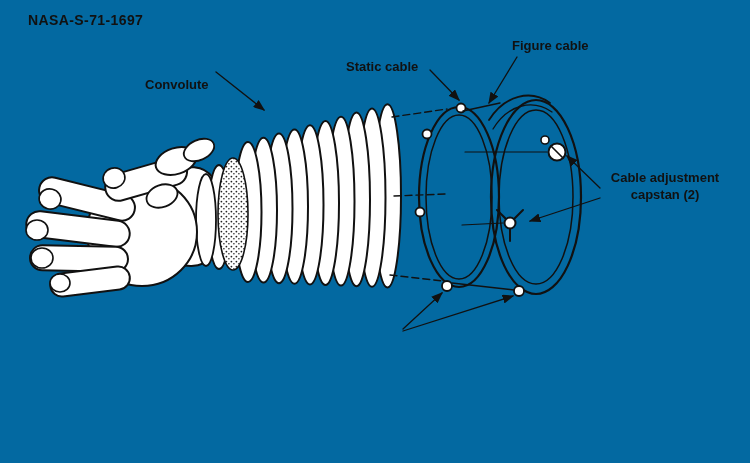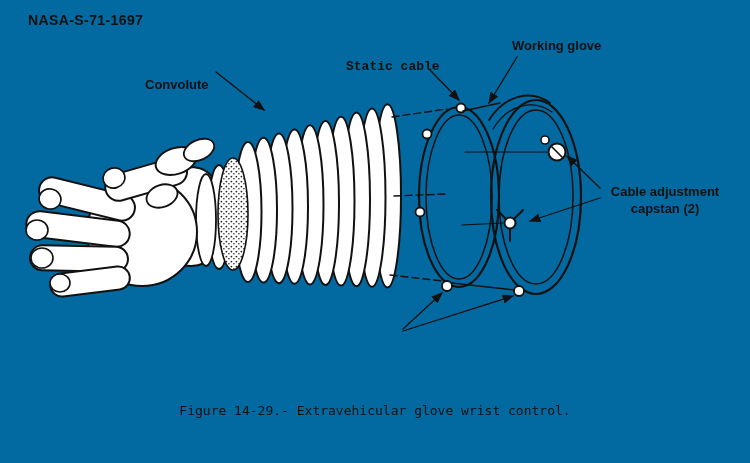--- a/index.html
+++ b/index.html
@@ -31,23 +31,23 @@
     font-weight: bold;
     white-space: nowrap;
     color: #111;
   }
   .lbl.wrap {
     white-space: normal;
     text-align: center;
     line-height: 1.3;
   }
   .lbl-convolute      { left: 145px; top: 77px; }
-  .lbl-static-cable   { left: 346px; top: 59px; font-family: Liberation Mono, monospace; }
+  .lbl-static-cable   { left: 346px; top: 59px; }
   .lbl-working-cable  { left: 512px; top: 38px; }
-  .lbl-capstan        { left: 601px; top: 184px; width: 128px; }
+  .lbl-capstan        { left: 601px; top: 170px; width: 128px; }
   .lbl-cable-guides   { left: 291px; top: 321px; }
   .caption {
     position: absolute;
     left: 0; right: 0; top: 403px;
     text-align: center;
     font-family: "DejaVu Sans Mono", "Liberation Mono", monospace;
     font-size: 13px;
     color: #111;
   }
 </style>
@@ -164,18 +164,17 @@
         <line x1="403" y1="331" x2="513" y2="296" marker-end="url(#arrow)"></line>
       </g>
 
     </g>
   </svg>
 
   <div class="doc-id">NASA-S-71-1697</div>
 
   <div class="lbl lbl-convolute">Convolute</div>
   <div class="lbl lbl-static-cable">Static cable</div>
-  <div class="lbl lbl-working-cable">Working glove</div>
+  <div class="lbl lbl-working-cable">Figure cable</div>
   <div class="lbl wrap lbl-capstan">Cable adjustment capstan (2)</div>
 
-  <div class="caption">Figure 14-29.- Extravehicular glove wrist control.</div>
 
 </div>
 
 </body></html>

